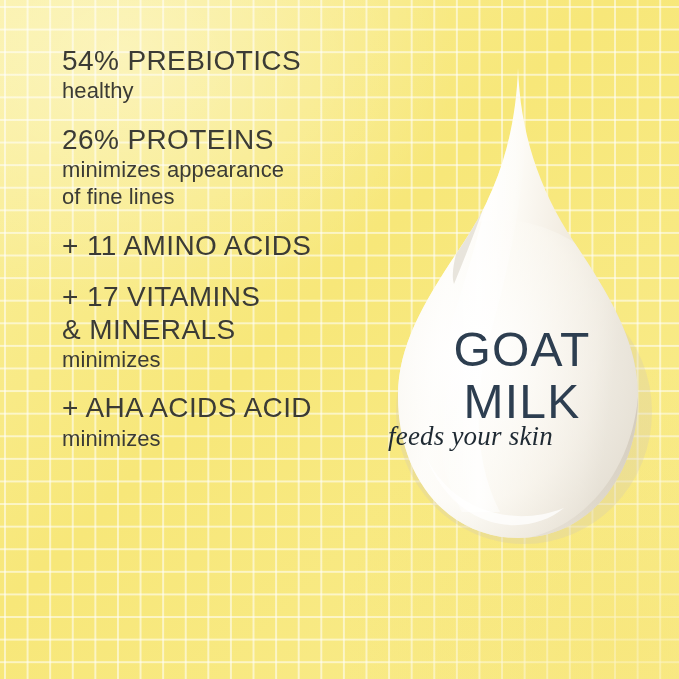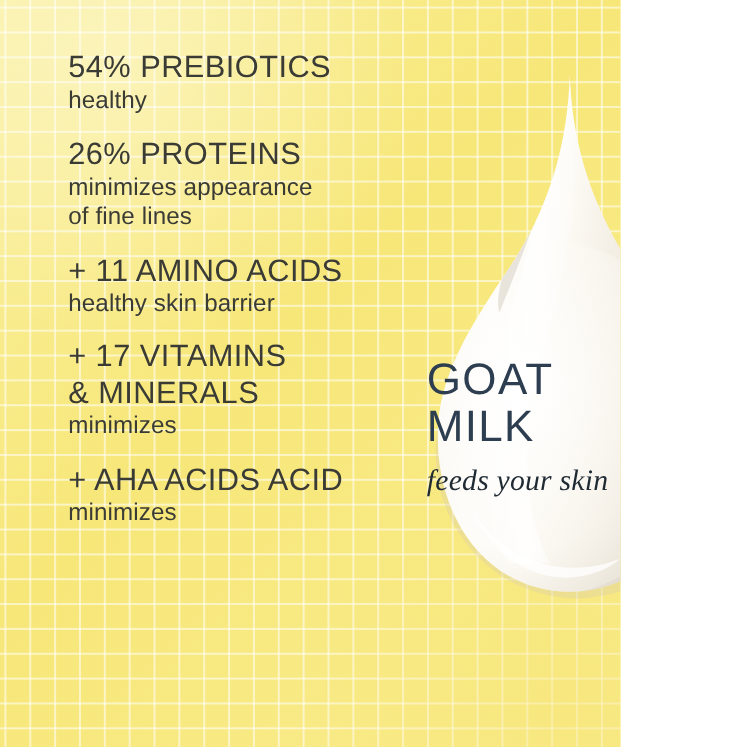--- a/index.html
+++ b/index.html
@@ -2,21 +2,21 @@
 <html><head>
 <meta charset="utf-8">
 <style>
   html, body {
     margin: 0;
     padding: 0;
     background: #ffffff;
   }
   #canvas {
     position: relative;
-    width: 564px;
+    width: 679px;
     height: 679px;
     overflow: hidden;
     font-family: "Liberation Sans", sans-serif;
     background-color: #f8eb85;
     background-image:
       linear-gradient(to right,  rgba(255,255,255,0.55) 1.5px, rgba(255,255,255,0) 1.5px),
       linear-gradient(to bottom, rgba(255,255,255,0.55) 1.5px, rgba(255,255,255,0) 1.5px),
       linear-gradient(135deg, #faf0a0 0%, #f7e779 45%, #f9ec8e 100%);
     background-size: 22.6px 22.6px, 22.6px 22.6px, 100% 100%;
     background-position: 4px 6px, 4px 6px, 0 0;
@@ -75,22 +75,23 @@
     top: 60px;
     width: 268px;
     height: 500px;
     pointer-events: none;
   }
   .brand {
     position: absolute;
     left: 0;
     right: 0;
     top: 264px;
+    text-align: center;
     color: #2d3e50;
-    font-size: 40px;
+    font-size: 48px;
     line-height: 1.08;
     letter-spacing: 1.2px;
     font-weight: 400;
   }
   .brand .line2 { display: block; }
   .tagline {
     position: absolute;
     left: 0;
     right: 0;
     top: 361px;
@@ -117,21 +118,20 @@
 
     <div class="fact">
       <div class="fact-head">26% PROTEINS</div>
       <div class="fact-sub">minimizes appearance
 of fine lines</div>
     </div>
 
 
     <div class="fact">
       <div class="fact-head">+ 11 AMINO ACIDS</div>
-      <div class="fact-sub">healthy skin barrier</div>
     </div>
 
     <div class="fact">
       <div class="fact-head">+ 17 VITAMINS
 &amp; MINERALS</div>
       <div class="fact-sub">minimizes</div>
     </div>
 
     <div class="fact">
       <div class="fact-head">+ AHA ACIDS ACID</div>

